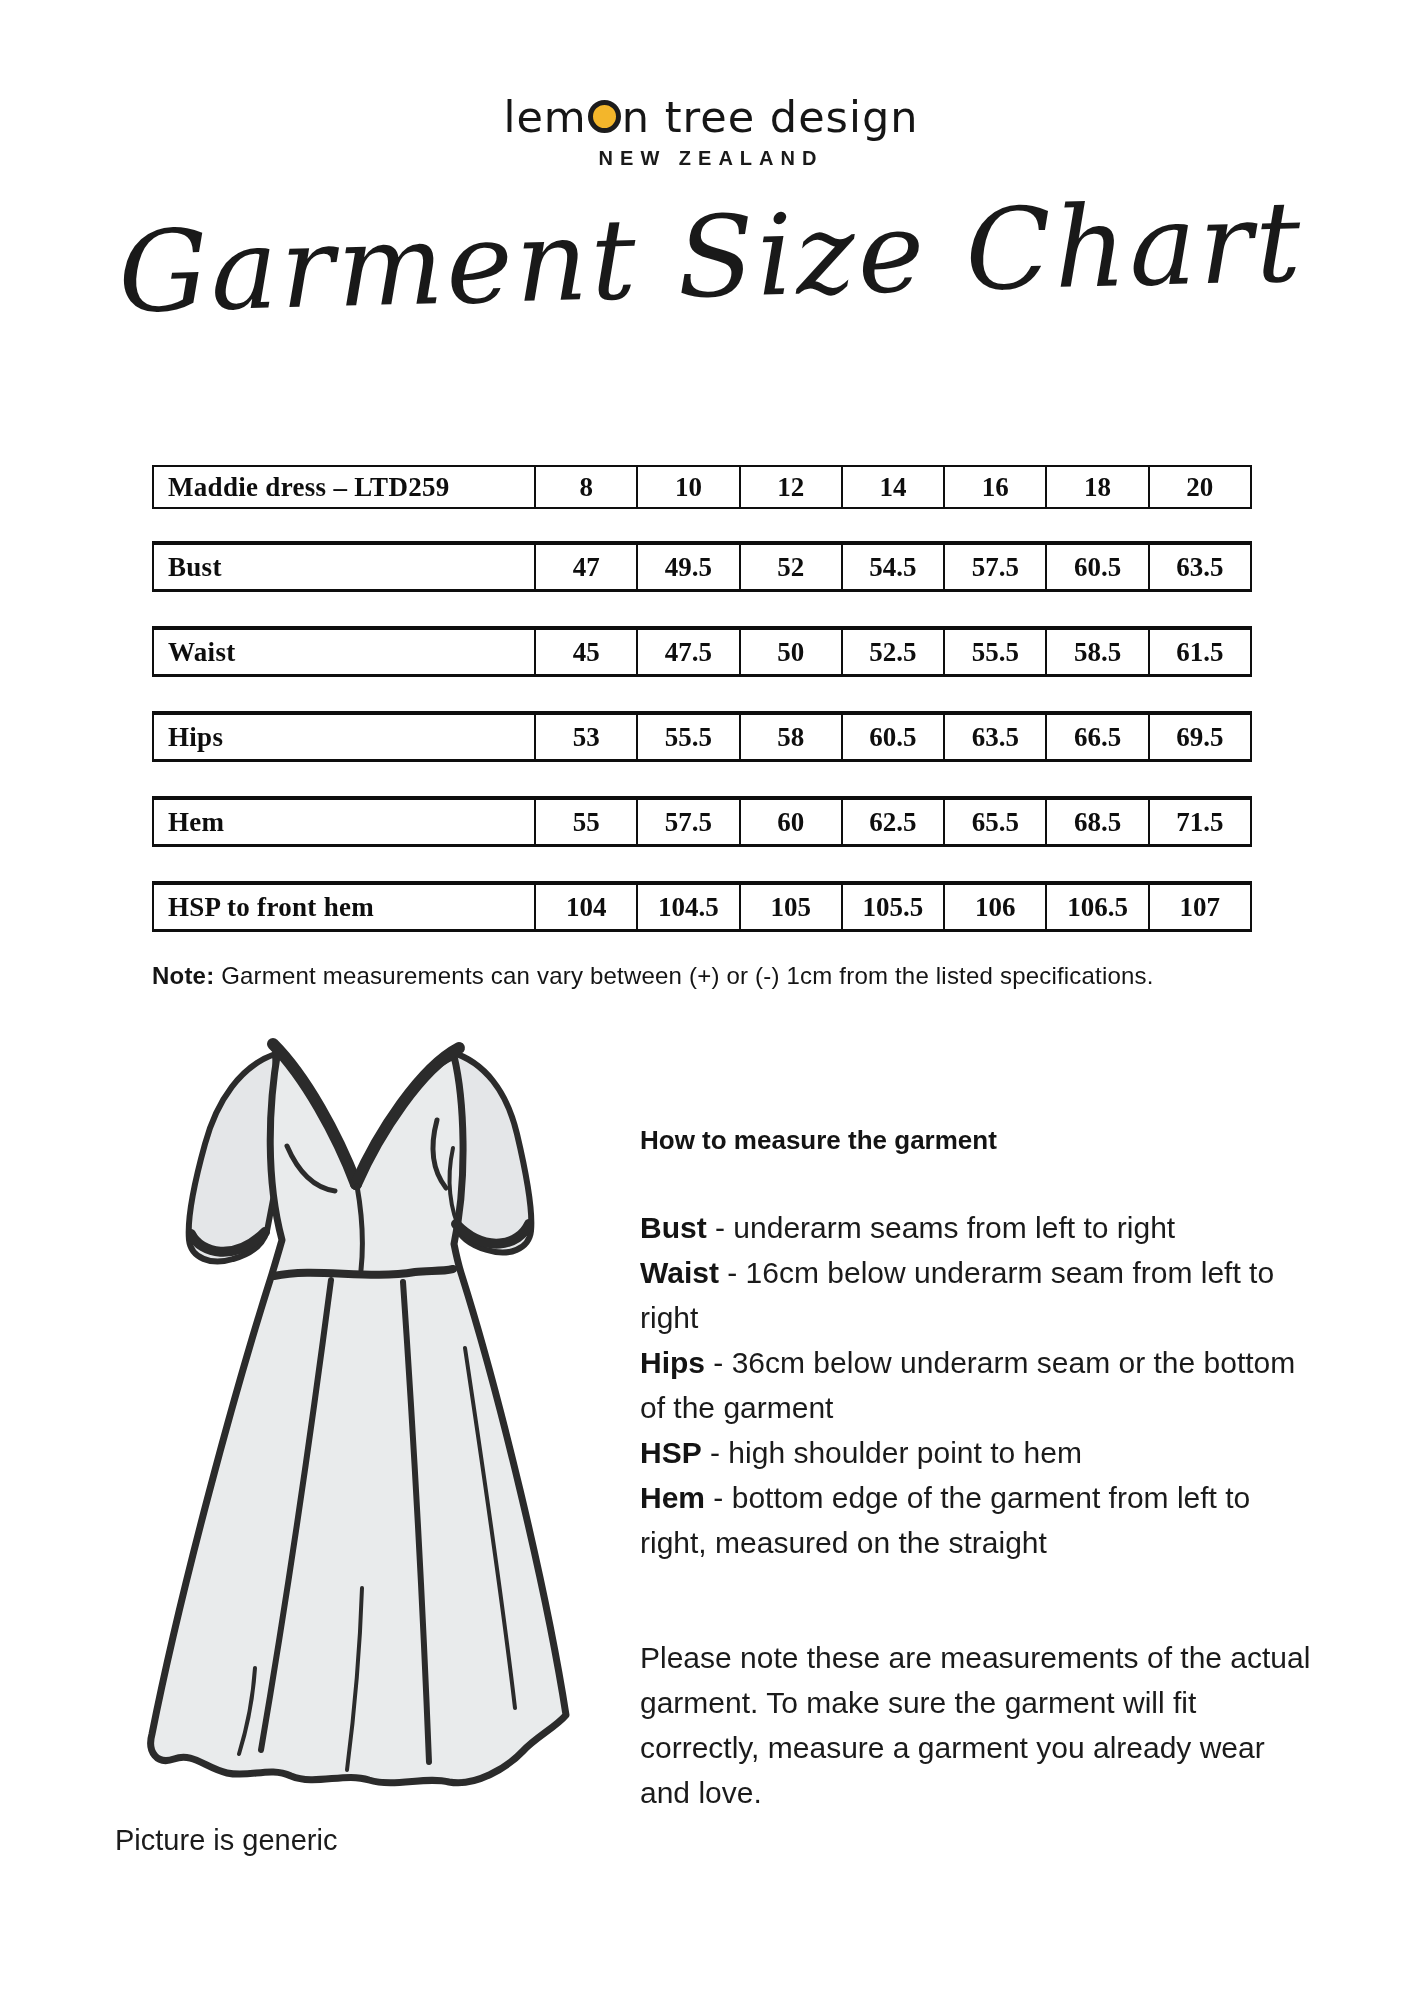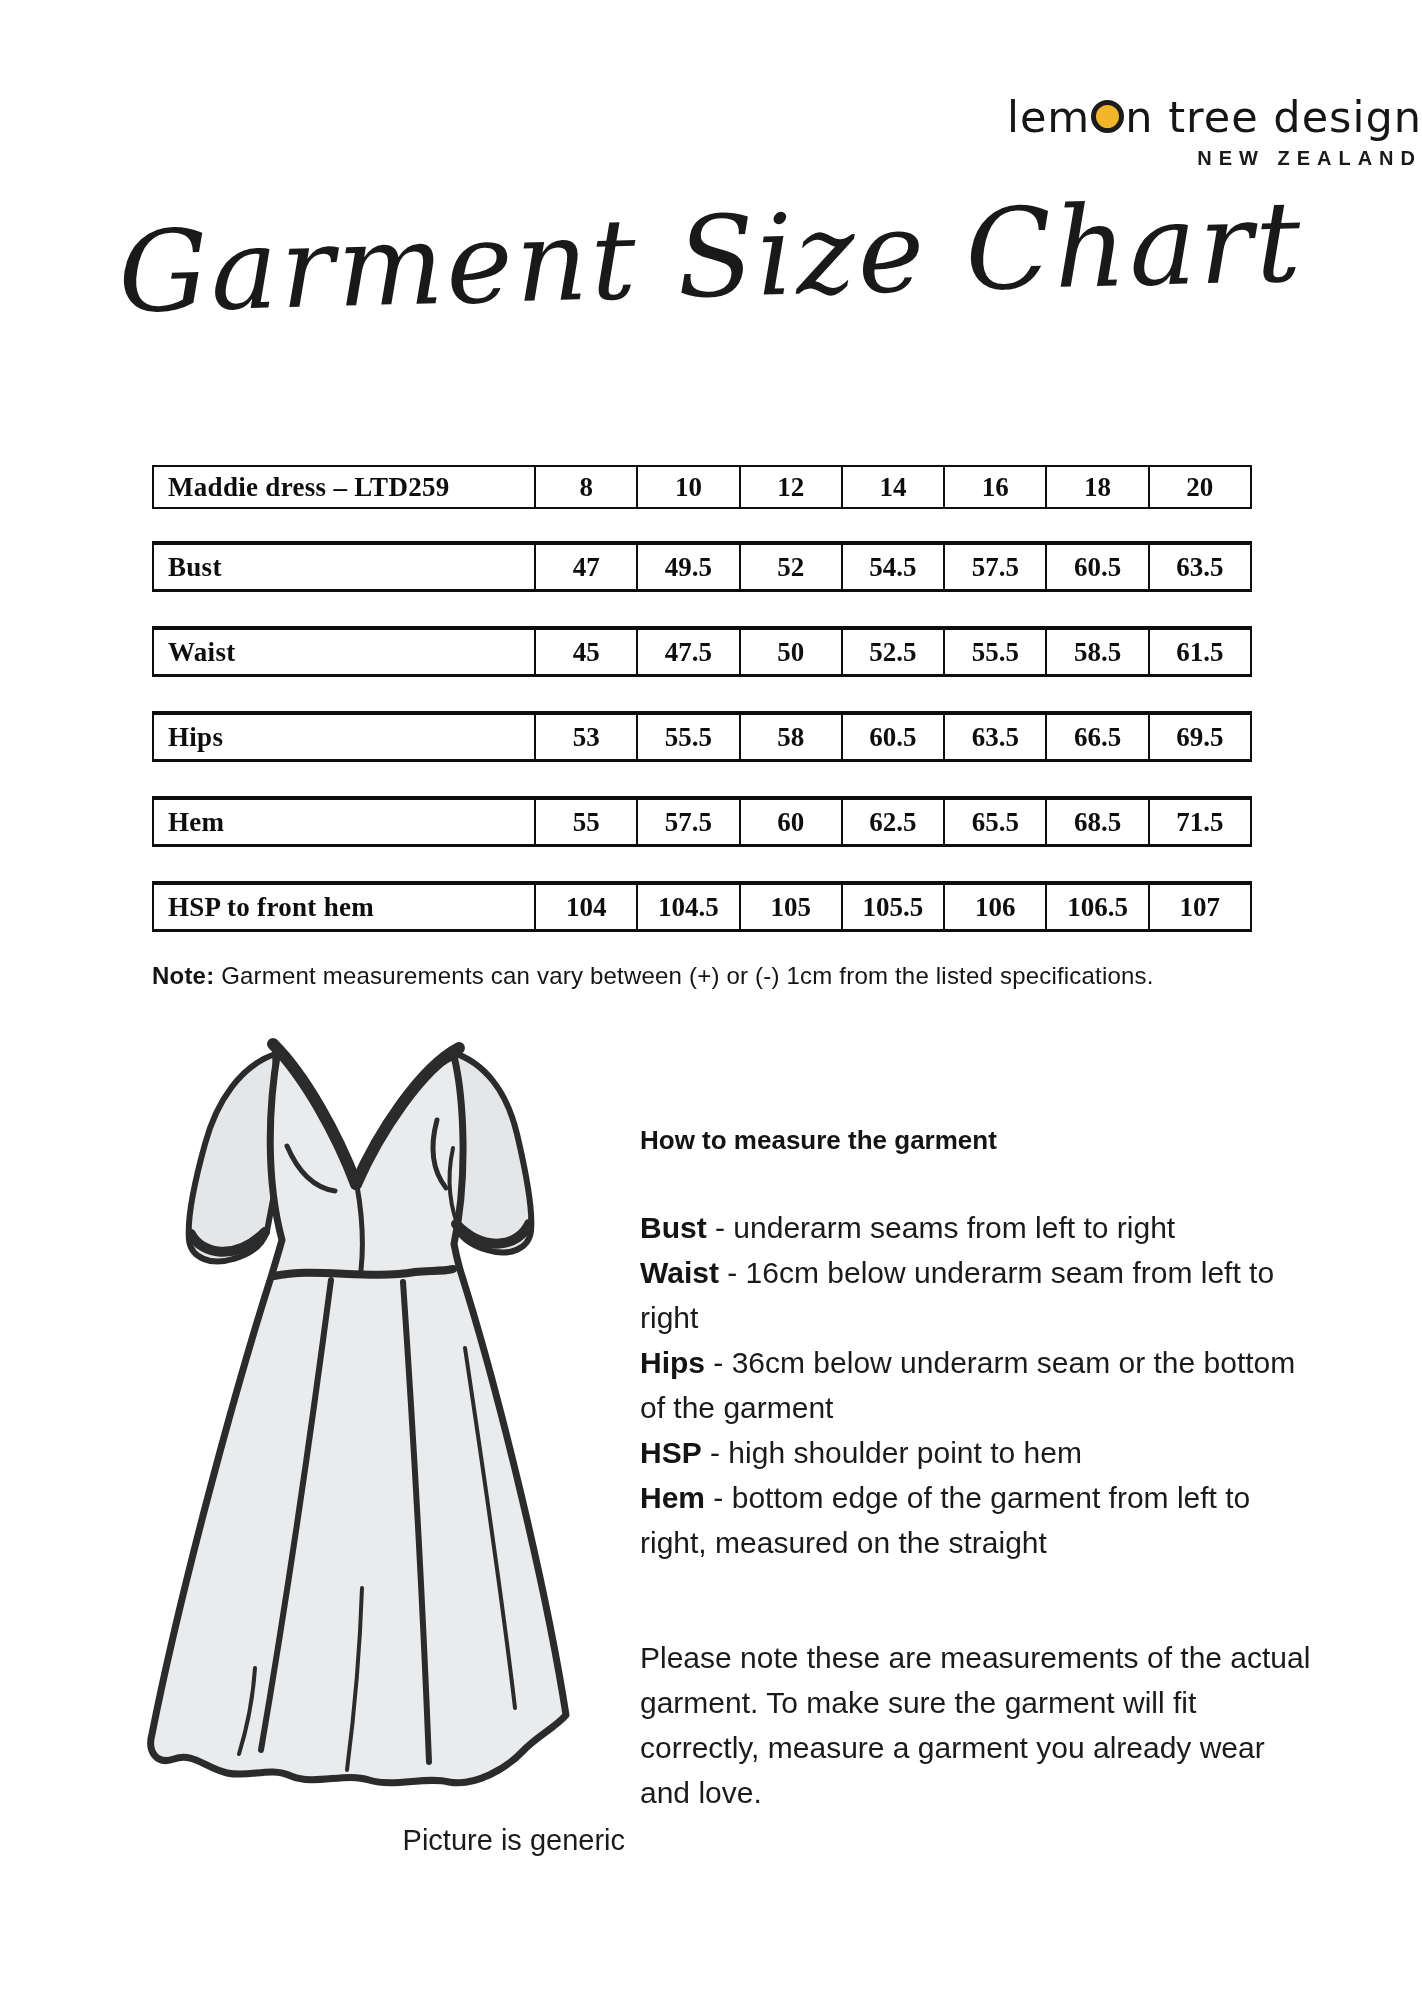--- a/index.html
+++ b/index.html
@@ -1,21 +1,21 @@
 <!DOCTYPE html>
 <html><head>
 <meta charset="utf-8">
 <style>
   html,body{margin:0;padding:0;background:#ffffff;}
   .page{
     position:relative;width:1422px;height:2000px;background:#ffffff;
     font-family:"Liberation Sans", sans-serif;color:#141414;overflow:hidden;
   }
   
-  .logo-block{position:absolute;top:92px;left:0;width:100%;text-align:right;}
+  .logo-block{position:absolute;top:92px;left:0;width:100%;text-align:center;}
   .logo{font-size:43px;font-weight:400;letter-spacing:1px;color:#161616;font-family:"DejaVu Sans", sans-serif;}
   .logo .dot{
     display:inline-block;width:23px;height:23px;border-radius:50%;
     background:#F3B62B;border:5px solid #1c1c1c;vertical-align:-1px;margin:0 1px;
   }
   .country{font-size:20px;font-weight:bold;letter-spacing:7px;color:#1a1a1a;margin-top:5px;}
   
   .script-title{
     position:absolute;top:192px;left:0;width:100%;text-align:center;
     font-family:"DejaVu Serif", serif;font-style:italic;font-weight:400;
@@ -36,21 +36,21 @@
     border-left:2px solid #0e0e0e;box-sizing:border-box;white-space:nowrap;
   }
   .cell.label{justify-content:flex-start;padding-left:14px;border-left:none;letter-spacing:0.3px;}
   
   .note{position:absolute;left:152px;top:962px;font-size:24px;color:#141414;letter-spacing:0.2px;text-align:right;}
   .note .b{font-weight:bold;}
   
   .illus{position:absolute;left:115px;top:1028px;width:510px;height:790px;}
   .illus svg{width:100%;height:100%;display:block;}
   .caption{
-    position:absolute;left:115px;top:1824px;width:510px;text-align:right;
+    position:absolute;left:115px;top:1824px;width:510px;text-align:left;
     font-size:29px;color:#1b1b1b;
   }
   
   .howto{position:absolute;left:640px;top:1118px;width:672px;font-size:30px;line-height:45px;color:#1b1b1b;}
   .howto h2{font-size:26px;line-height:45px;margin:0 0 42px 0;color:#141414;}
   .defs .term{font-weight:bold;color:#141414;}
   .fitnote{margin-top:70px;}
 </style>
 </head>
 <body>

